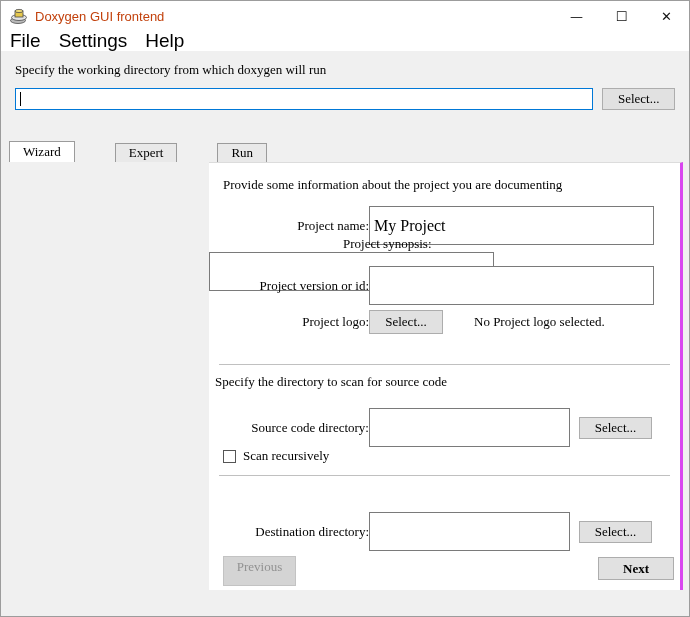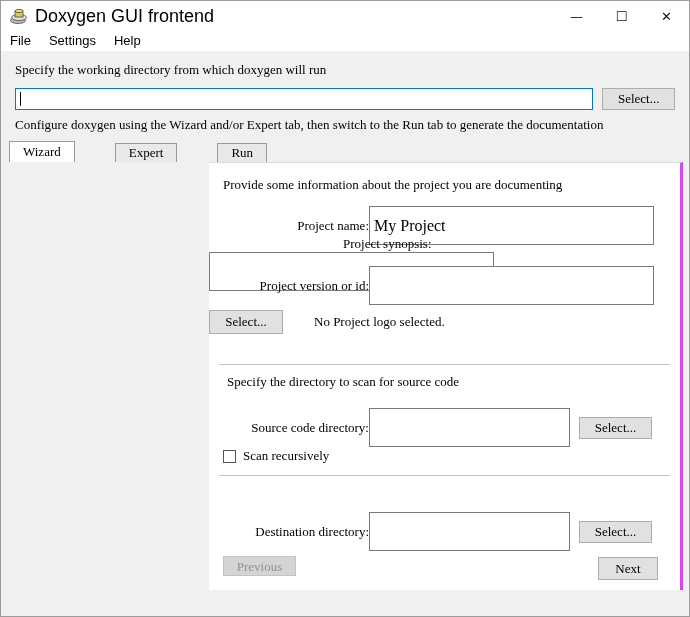--- a/index.html
+++ b/index.html
@@ -5,27 +5,27 @@
   * { margin:0; padding:0; box-sizing:border-box; }
   html,body { width:690px; height:617px; }
   body { font-family:"Liberation Sans","DejaVu Sans",sans-serif; }
   .window {
     position:relative; width:690px; height:617px;
     background:#f0f0f0; border:1px solid #9c9c9c; overflow:hidden;
   }
   
   .titlebar { height:30px; background:#ffffff; display:flex; align-items:center; }
   .app-icon { margin-left:9px; width:19px; height:16px; flex:0 0 auto; }
-  .title-text { margin-left:6px; font-size:18px; color:#000000; }
+  .title-text { margin-left:6px; font-size:13px; color:#c2410c; }
   .win-controls { margin-left:auto; display:flex; height:30px; }
   .win-btn { width:45px; height:30px; display:flex; align-items:center; justify-content:center;
              font-size:13px; color:#111; font-family:"DejaVu Sans",sans-serif; }
   
   .menubar { height:20px; background:#ffffff; display:flex; align-items:center; }
-  .menu-item { font-size:13px; color:#000; padding:0 9px; height:20px; line-height:20px; }
+  .menu-item { font-size:19px; color:#000; padding:0 9px; height:20px; line-height:20px; }
   .menu-item:first-child { padding-left:9px; }
   
   .serif { font-family:"Liberation Serif","DejaVu Serif",serif; font-size:13px; color:#000; }
   
   .workdir-label { margin:11px 14px 0 14px; }
   .workdir-row { margin:10px 14px 0 14px; display:flex; align-items:center; }
   .input-wrap { position:relative; width:581px; height:22px; }
   .input-wrap input {
     width:100%; height:22px; border:1px solid #0078d7; background:#fff;
     font-family:"Liberation Serif","DejaVu Serif",serif; font-size:13px; padding:0 4px; outline:none;
@@ -64,25 +64,25 @@
     font-family:"Liberation Serif","DejaVu Serif",serif; font-size:16px; padding:0 4px; outline:none;
   }
   .w-wide { width:285px; }
   .w-mid { width:201px; }
   .select-btn { width:73px; height:22px; line-height:20px; }
   .logo-btn { width:74px; height:24px; line-height:22px; }
   .logo-status { margin-left:31px; white-space:nowrap; }
   .divider { position:absolute; left:10px; right:10px; height:1px; background:#c0c0c0; }
   .checkbox { width:13px; height:13px; border:1px solid #555; background:#fff; display:inline-block; margin-right:7px; flex:0 0 auto; }
   .nav-btn-prev {
-    position:absolute; left:14px; top:393px; width:73px; height:20px; line-height:20px;
+    position:absolute; left:14px; top:393px; width:73px; height:30px; line-height:20px;
     background:#d4d4d4; border:1px solid #c3c3c3; color:#929292;
     font-family:"Liberation Serif","DejaVu Serif",serif; font-size:13px; text-align:center;
   }
-  .nav-btn-next { position:absolute; left:389px; top:394px; width:60px; height:23px; line-height:21px; }
+  .nav-btn-next { position:absolute; left:389px; top:394px; width:76px; height:23px; line-height:21px;font-weight:bold; }
   .nowrap { white-space:nowrap; }
 </style>
 </head>
 <body>
 
 <div class="window">
 
   <div class="titlebar">
     <svg class="app-icon" viewBox="0 0 19 16">
       <ellipse cx="8" cy="12.5" rx="7.5" ry="3" fill="#b9b9b9" stroke="#4a4a4a" stroke-width="0.8"></ellipse>
@@ -111,21 +111,20 @@
   </div>
 
   <div class="workdir-label serif nowrap">Specify the working directory from which doxygen will run</div>
   <div class="workdir-row">
     <div class="input-wrap">
       <input type="text" value="" style="">
       <div class="caret"></div>
     </div>
     <div class="btn workdir-select">Select...</div>
   </div>
-  <div class="configure-hint serif">Configure doxygen using the Wizard and/or Expert tab, then switch to the Run tab to generate the documentation</div>
 
   <div class="tabbar">
     <div class="tab active">Wizard</div>
     <div class="tab inactive">Expert</div>
     <div class="tab inactive">Run</div>
   </div>
 
 
   <div class="wizard-panel serif">
 
@@ -140,27 +139,28 @@
       <span class="form-label">Project synopsis:</span>
       <input type="text" class="text-field w-wide" value="" style="">
     </div>
 
     <div class="form-row" style="left:0; top:103px;">
       <span class="form-label">Project version or id:</span>
       <input type="text" class="text-field w-wide" value="" style="">
     </div>
 
     <div class="form-row" style="left:0; top:147px;">
+      <span class="form-label">Project logo:</span>
       <div class="btn logo-btn">Select...</div>
       <span class="logo-status">No Project logo selected.</span>
     </div>
 
     <div class="divider" style="top:201px;"></div>
 
-    <div class="abs nowrap" style="left:18px; top:211px;text-align:center;">Specify the directory to scan for source code</div>
+    <div class="abs nowrap" style="left:6px; top:211px;text-align:center;">Specify the directory to scan for source code</div>
 
     <div class="form-row" style="left:0; top:245px;">
       <span class="form-label">Source code directory:</span>
       <input type="text" class="text-field w-mid" value="" style="">
       <div class="btn select-btn" style="margin-left:9px;">Select...</div>
     </div>
 
     <div class="form-row" style="left:14px; top:285px;">
       <span class="checkbox"></span>
       <span>Scan recursively</span>

